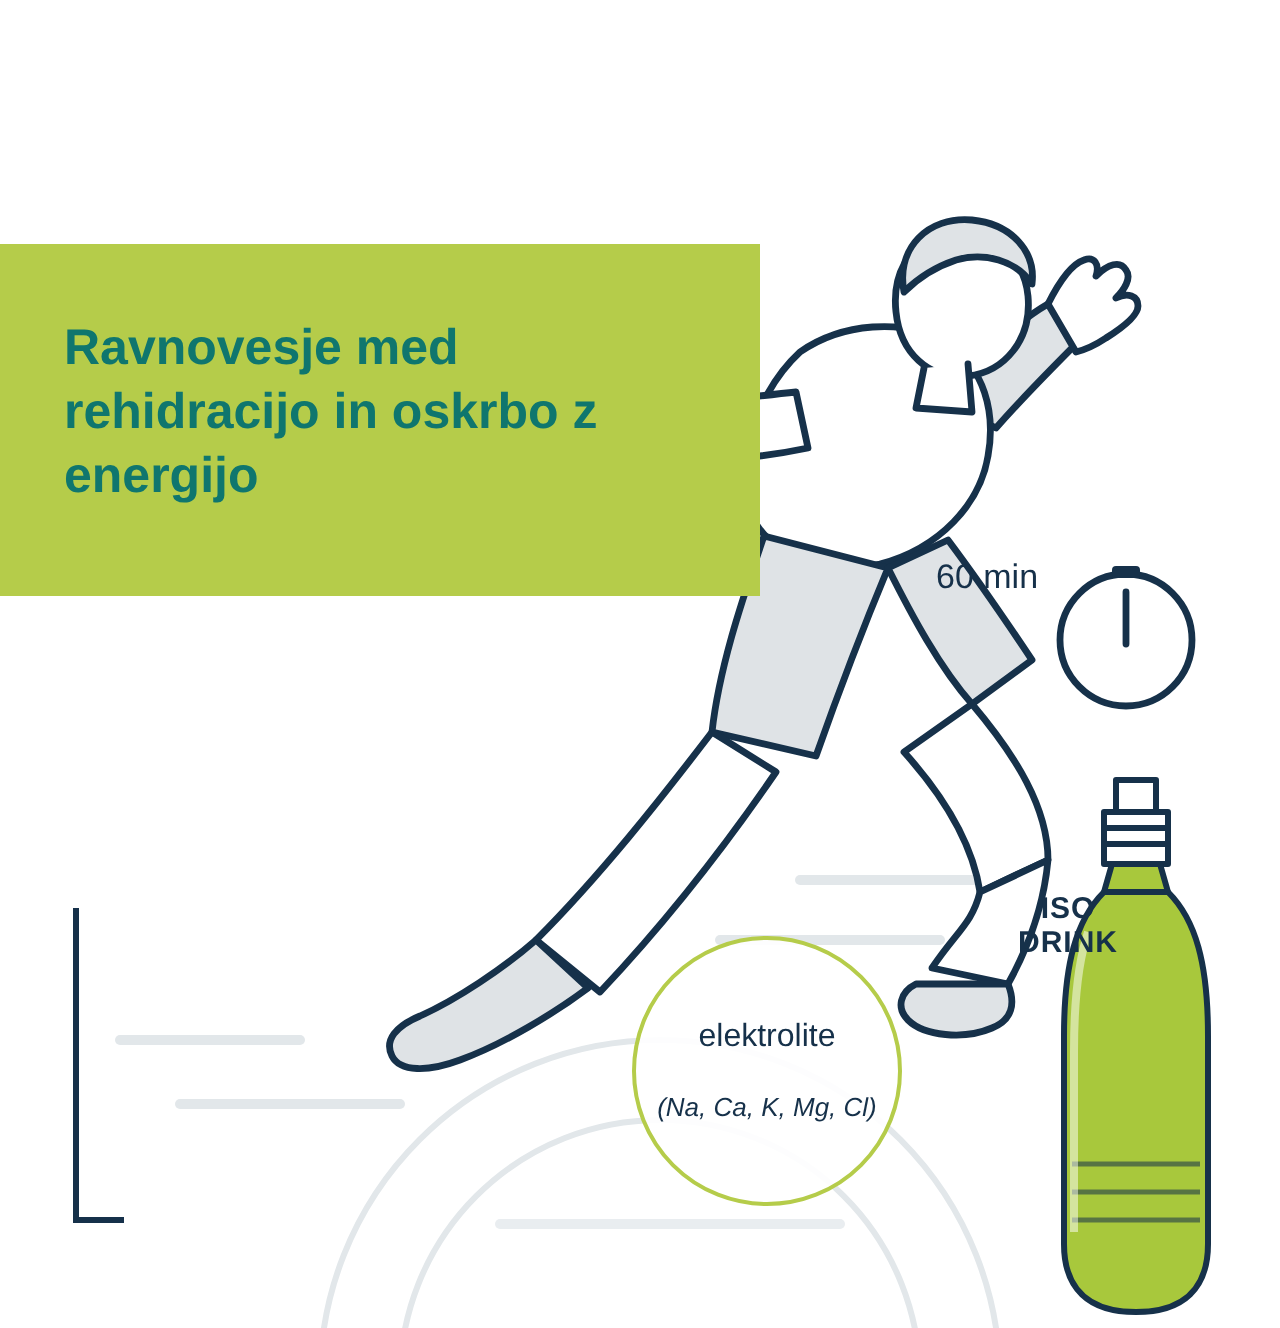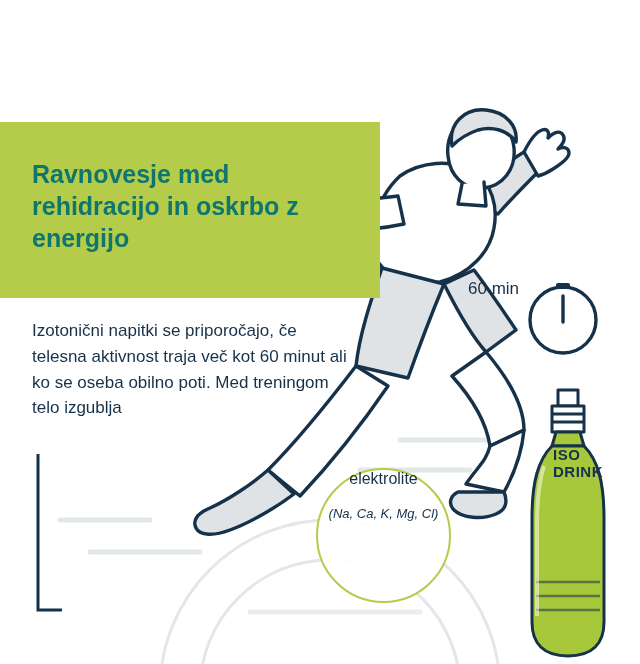--- a/index.html
+++ b/index.html
@@ -87,20 +87,21 @@
 
   
   .bubble {
     position: absolute;
     border-radius: 50%;
     border: 2px solid #b5cc4a;
     background: rgba(255,255,255,0.92);
     display: flex;
     flex-direction: column;
     align-items: center;
+    justify-content: center;
     text-align: center;
     color: #16314a;
   }
   .bubble-main {
     font-size: 16px;
     line-height: 1.15;
   }
   .bubble-sub {
     font-size: 13px;
     font-style: italic;
@@ -112,24 +113,24 @@
   #bubble-elektrolite { left: 316px; top: 468px; width: 131px; height: 131px; }
 
   
   .bottle-wrap {
     position: absolute;
     left: 520px;
     top: 386px;
   }
   .bottle-label-text {
     position: absolute;
-    left: 553px;
+    left: 502px;
     top: 446px;
     width: 64px;
-    text-align: left;
+    text-align: center;
     font-size: 15px;
     font-weight: bold;
     color: #16314a;
     line-height: 1.15;
     letter-spacing: 0.5px;
   }
 </style>
 </head>
 <body>
 
@@ -185,21 +186,20 @@
       <circle cx="563" cy="320" r="33" fill="#ffffff" stroke="#16314a" stroke-width="3.4"></circle>
       <line x1="563" y1="296" x2="563" y2="322" stroke="#16314a" stroke-width="3.4" stroke-linecap="round"></line>
       <rect x="556" y="283" width="14" height="6" rx="2" fill="#16314a"></rect>
     </g>
   </svg>
 
 
   <div class="banner"></div>
   <div class="banner-text">Ravnovesje med rehidracijo in oskrbo z energijo</div>
 
-  <div class="body-text">Izotonični napitki se priporočajo, če telesna aktivnost traja več kot 60 minut ali ko se oseba obilno poti. Med treningom telo izgublja</div>
 
   <svg class="bracket" width="30" height="160" viewBox="0 0 30 160">
     <path d="M4 2 L 4 158 L 28 158" fill="none" stroke="#16314a" stroke-width="3"></path>
   </svg>
 
   <div class="timer-label">60 min</div>
 
 
 
   <div class="bubble" id="bubble-elektrolite">

